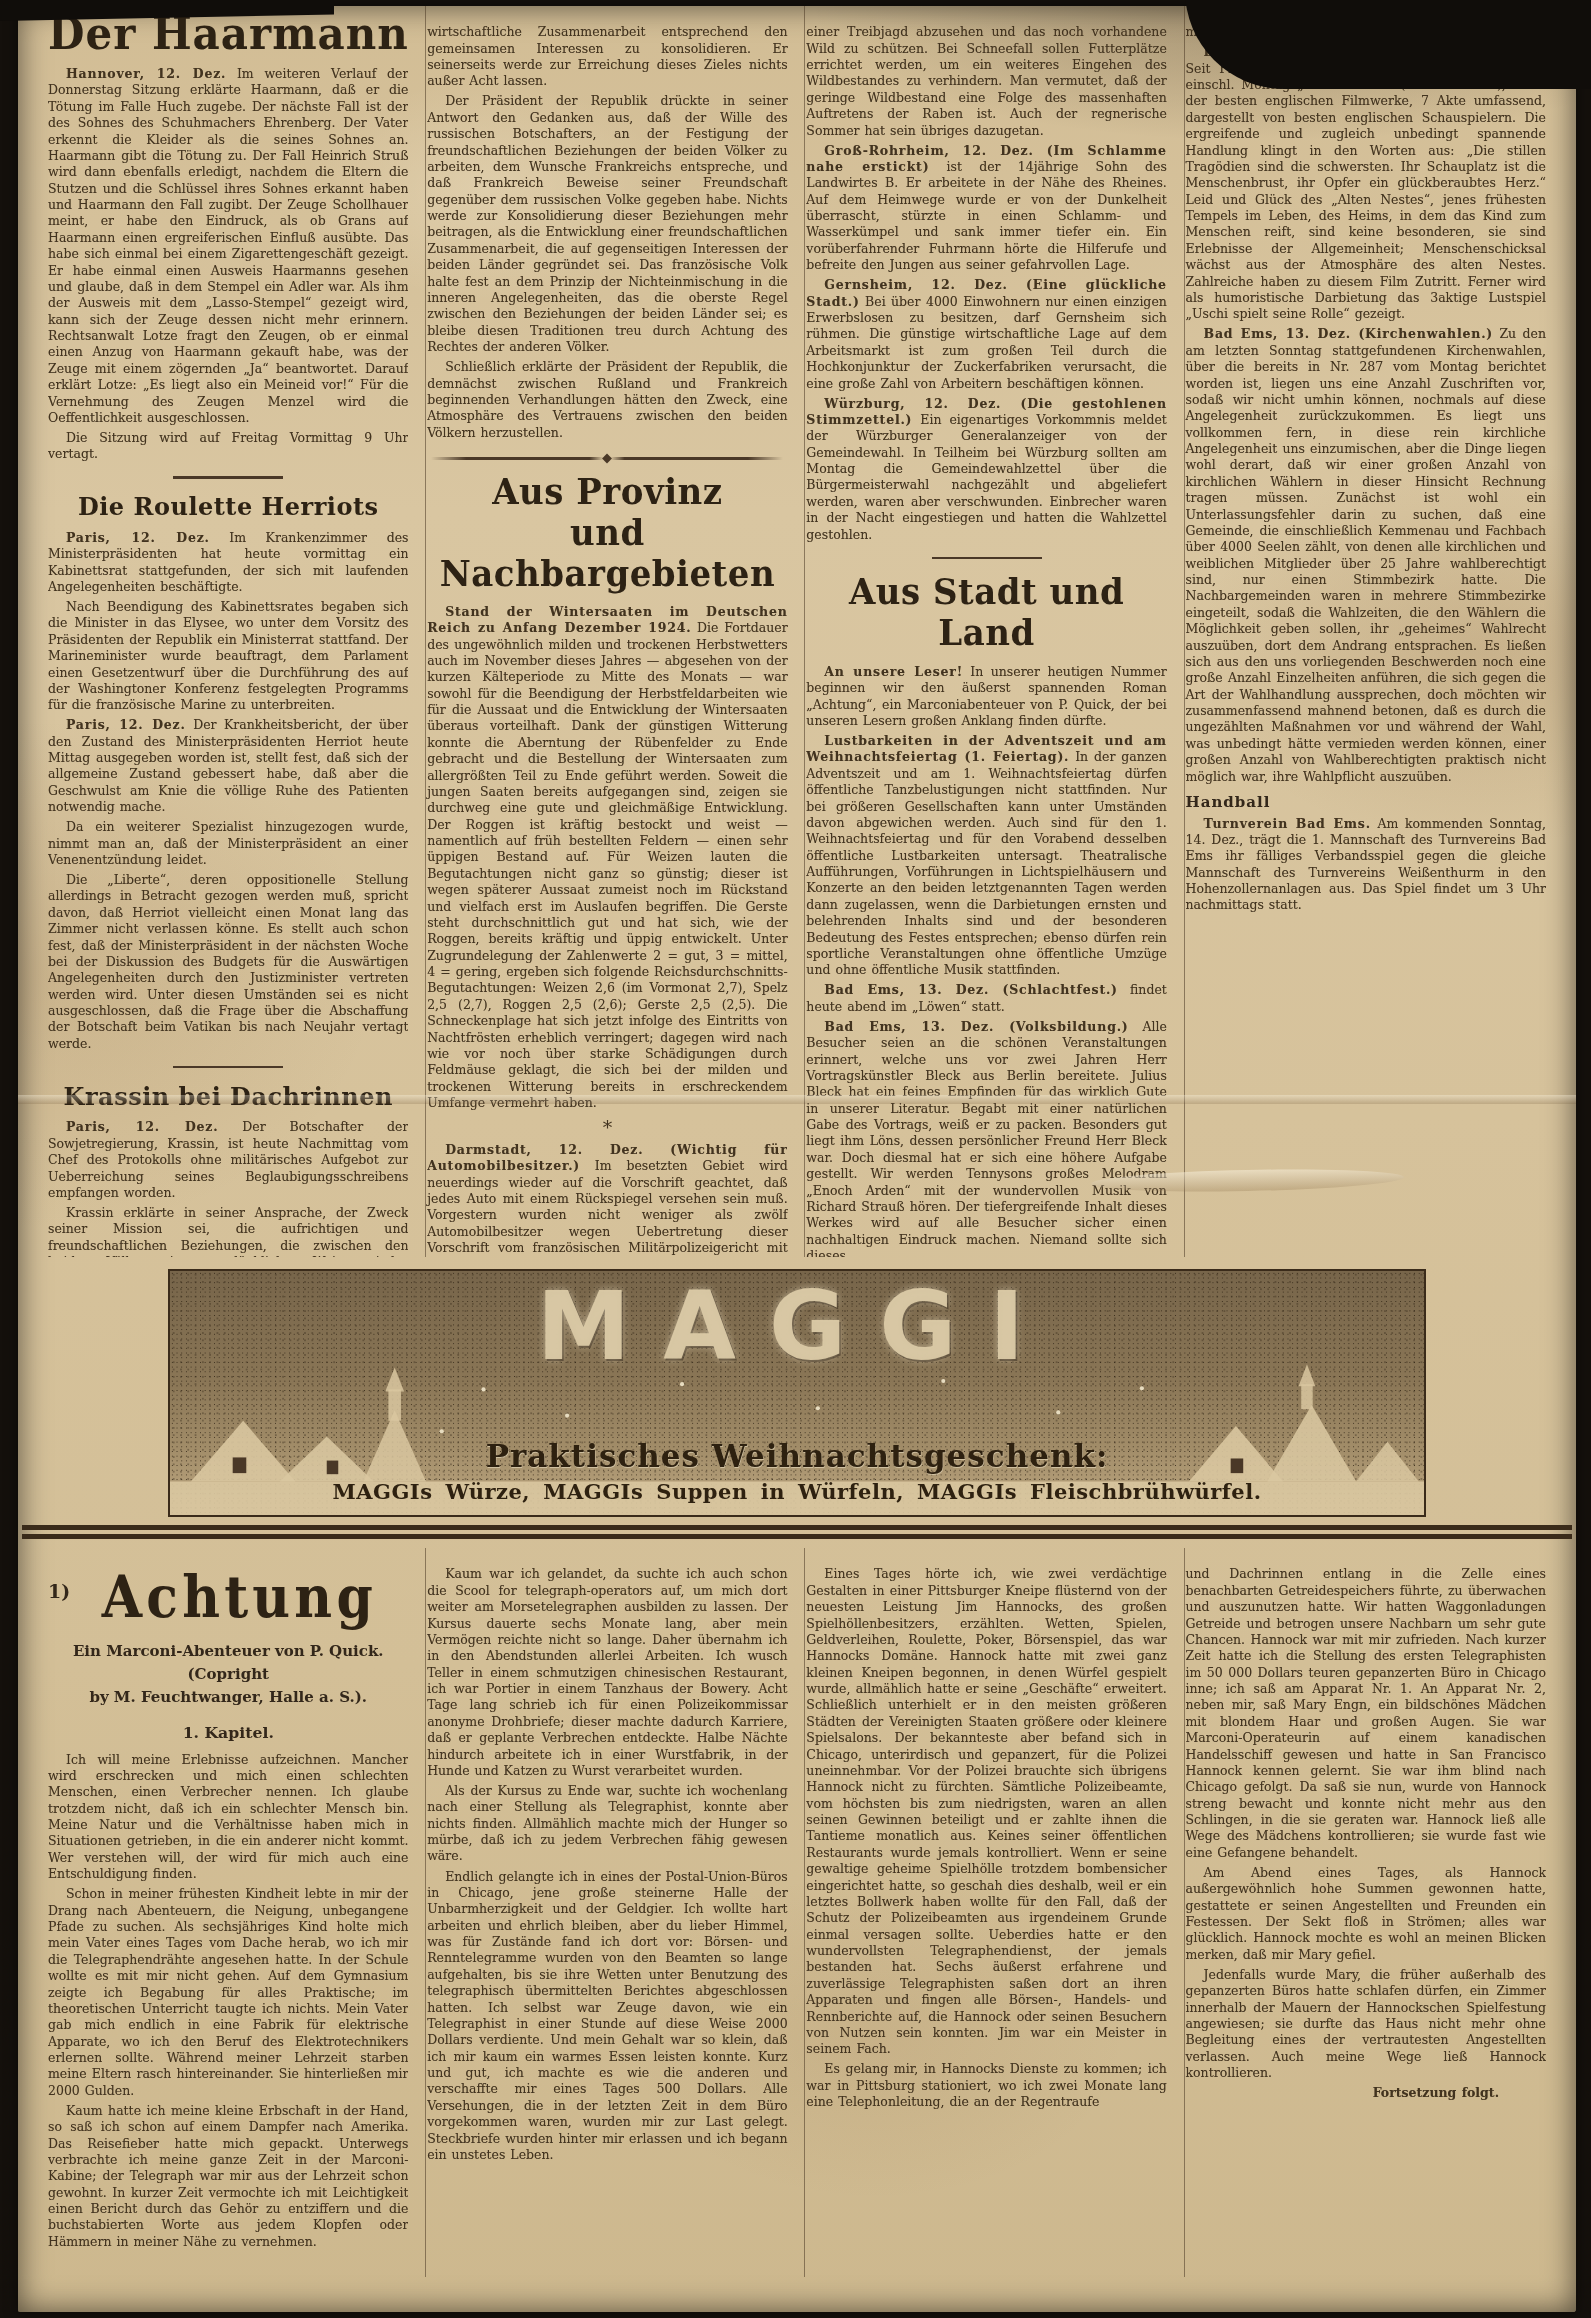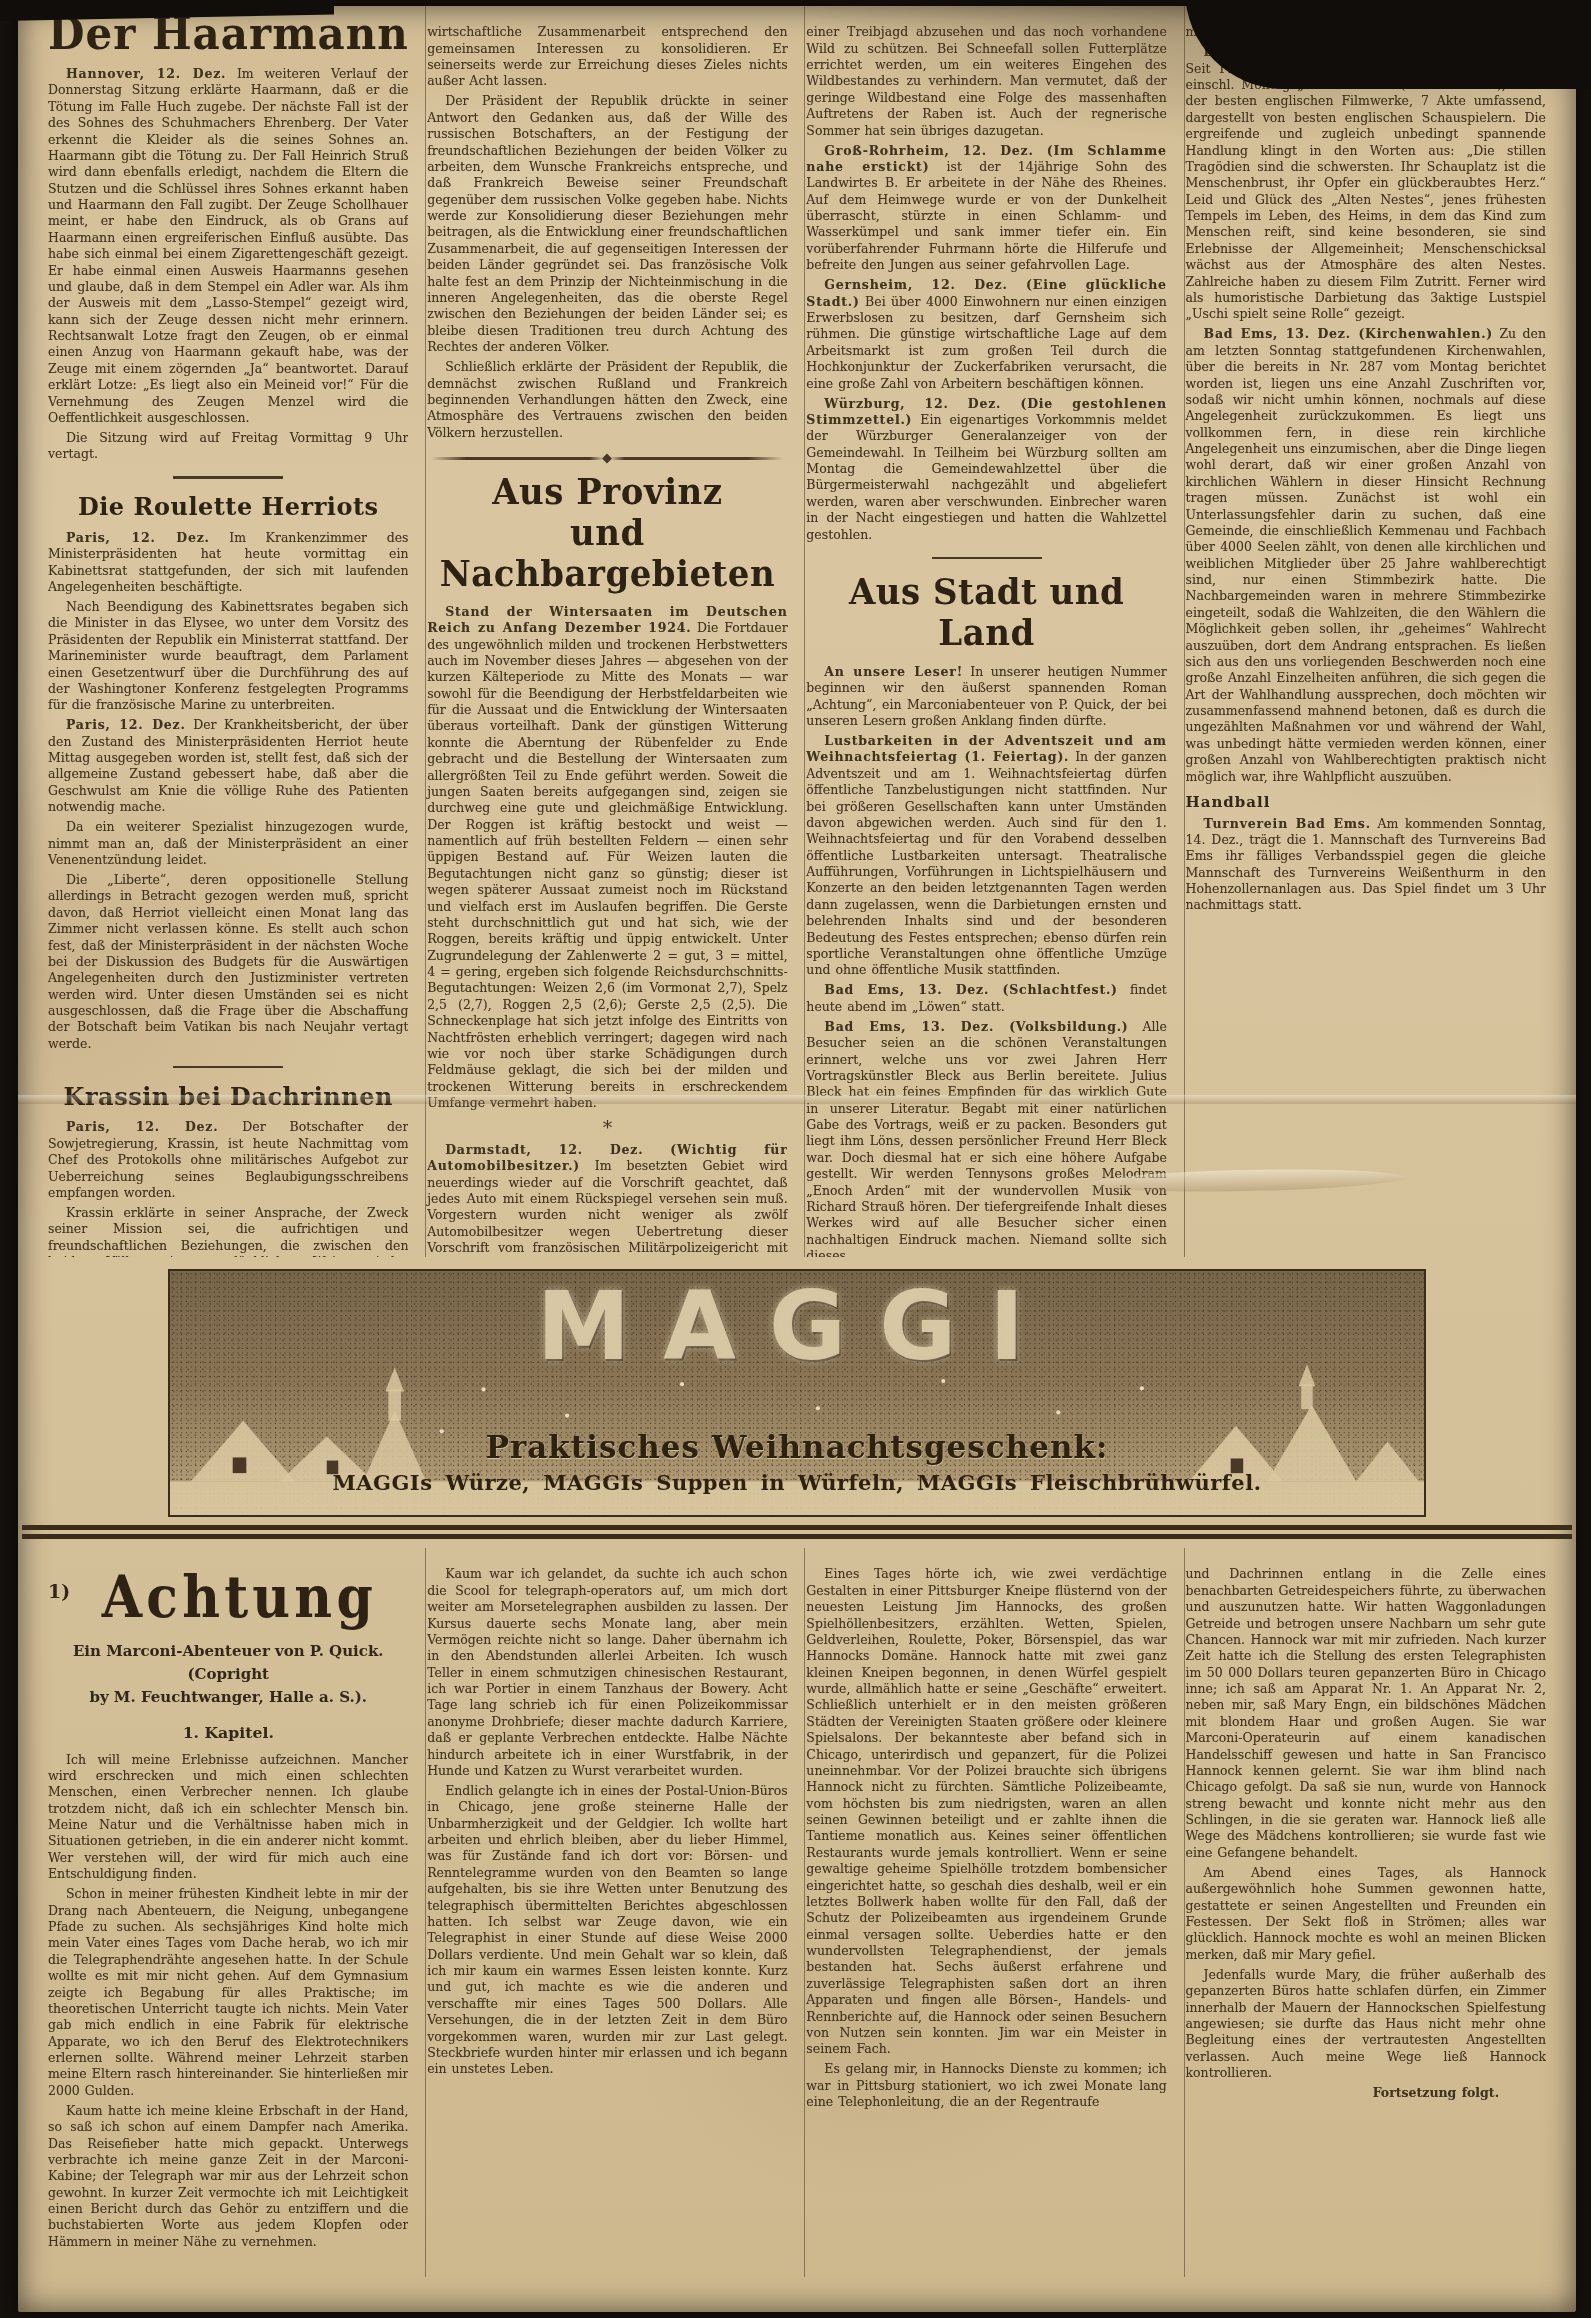--- a/index.html
+++ b/index.html
@@ -54,21 +54,21 @@
     background-image:
       radial-gradient(rgba(46,34,19,0.85) 0.5px, transparent 0.8px),
       radial-gradient(rgba(46,34,19,0.5) 0.5px, transparent 1px),
       linear-gradient(180deg,#77654a 0%,#8a7656 45%,#a18c68 72%,#bfa983 100%);
     background-size:4.7px 4.7px,7.3px 7.3px,100% 100%;}
   .ad-art{position:absolute;left:0;bottom:0;width:100%;height:157px;}
   .ad-brand{position:absolute;top:1px;left:0;right:0;text-align:center;
     font-family:"DejaVu Sans","Liberation Sans",sans-serif;
     font-size:94px;font-weight:700;letter-spacing:33px;color:rgba(219,202,167,0.95);
     text-shadow:0 0 8.4px rgba(255,244,214,0.45), 1.6px 1.6px 0 rgba(40,28,14,0.55);}
-  .ad-band{position:absolute;left:0;right:0;bottom:20px;text-align:center;color:#2e2110;}
+  .ad-band{position:absolute;left:0;right:0;bottom:11px;text-align:center;color:#2e2110;}
   .ad-headline{font-size:31px;font-weight:700;letter-spacing:1px;text-shadow:0.5px 0.5px 0 rgba(233,221,194,0.6);}
   .ad-products{font-size:21px;font-weight:700;margin-top:5.2px;word-spacing:5.2px;letter-spacing:0.5px;}
 
   .double-rule{height:19px;margin:8.4px 4.2px 0;
     background:linear-gradient(180deg,#3a2b1a 0 5.2px,transparent 5.2px 9.4px,#3a2b1a 9.4px 13.6px,transparent 13.6px);}
 
   .serial-header{text-align:center;}
   .footnote{float:left;font-size:19px;font-weight:700;color:#33271a;margin-top:13.6px;}
   .serial-headline{font-size:52px;font-weight:700;color:#2d2214;margin:0 0 12.5px;letter-spacing:4.2px;transform:scaleY(1.1);}
   .byline{font-size:15px;font-weight:700;color:#33271a;line-height:1.55;margin:0 0 13.6px;white-space:pre-line;}
@@ -171,20 +171,21 @@
         <div class="byline">Ein Marconi-Abenteuer von P. Quick. (Copright
 by M. Feuchtwanger, Halle a. S.).</div>
         <div class="chapter">1. Kapitel.</div>
       </div>
     <p class="article"><span>Ich will meine Erlebnisse aufzeichnen. Mancher wird erschrecken und mich einen schlechten Menschen, einen Verbrecher nennen. Ich glaube trotzdem nicht, daß ich ein schlechter Mensch bin. Meine Natur und die Verhältnisse haben mich in Situationen getrieben, in die ein anderer nicht kommt. Wer verstehen will, der wird für mich auch eine Entschuldigung finden.</span></p>
         <p class="article"><span>Schon in meiner frühesten Kindheit lebte in mir der Drang nach Abenteuern, die Neigung, unbegangene Pfade zu suchen. Als sechsjähriges Kind holte mich mein Vater eines Tages vom Dache herab, wo ich mir die Telegraphendrähte angesehen hatte. In der Schule wollte es mit mir nicht gehen. Auf dem Gymnasium zeigte ich Begabung für alles Praktische; im theoretischen Unterricht taugte ich nichts. Mein Vater gab mich endlich in eine Fabrik für elektrische Apparate, wo ich den Beruf des Elektrotechnikers erlernen sollte. Während meiner Lehrzeit starben meine Eltern rasch hintereinander. Sie hinterließen mir 2000 Gulden.</span></p>
         <p class="article"><span>Kaum hatte ich meine kleine Erbschaft in der Hand, so saß ich schon auf einem Dampfer nach Amerika. Das Reisefieber hatte mich gepackt. Unterwegs verbrachte ich meine ganze Zeit in der Marconi-Kabine; der Telegraph war mir aus der Lehrzeit schon gewohnt. In kurzer Zeit vermochte ich mit Leichtigkeit einen Bericht durch das Gehör zu entziffern und die buchstabierten Worte aus jedem Klopfen oder Hämmern in meiner Nähe zu vernehmen.</span></p>
       </div>
     <div class="col">
         <p class="article"><span>Kaum war ich gelandet, da suchte ich auch schon die Scool for telegraph-operators auf, um mich dort weiter am Morsetelegraphen ausbilden zu lassen. Der Kursus dauerte sechs Monate lang, aber mein Vermögen reichte nicht so lange. Daher übernahm ich in den Abendstunden allerlei Arbeiten. Ich wusch Teller in einem schmutzigen chinesischen Restaurant, ich war Portier in einem Tanzhaus der Bowery. Acht Tage lang schrieb ich für einen Polizeikommissar anonyme Drohbriefe; dieser machte dadurch Karriere, daß er geplante Verbrechen entdeckte. Halbe Nächte hindurch arbeitete ich in einer Wurstfabrik, in der Hunde und Katzen zu Wurst verarbeitet wurden.</span></p>
+        <p class="article"><span>Als der Kursus zu Ende war, suchte ich wochenlang nach einer Stellung als Telegraphist, konnte aber nichts finden. Allmählich machte mich der Hunger so mürbe, daß ich zu jedem Verbrechen fähig gewesen wäre.</span></p>
         <p class="article"><span>Endlich gelangte ich in eines der Postal-Union-Büros in Chicago, jene große steinerne Halle der Unbarmherzigkeit und der Geldgier. Ich wollte hart arbeiten und ehrlich bleiben, aber du lieber Himmel, was für Zustände fand ich dort vor: Börsen- und Renntelegramme wurden von den Beamten so lange aufgehalten, bis sie ihre Wetten unter Benutzung des telegraphisch übermittelten Berichtes abgeschlossen hatten. Ich selbst war Zeuge davon, wie ein Telegraphist in einer Stunde auf diese Weise 2000 Dollars verdiente. Und mein Gehalt war so klein, daß ich mir kaum ein warmes Essen leisten konnte. Kurz und gut, ich machte es wie die anderen und verschaffte mir eines Tages 500 Dollars. Alle Versehungen, die in der letzten Zeit in dem Büro vorgekommen waren, wurden mir zur Last gelegt. Steckbriefe wurden hinter mir erlassen und ich begann ein unstetes Leben.</span></p>
       </div>
     <div class="col">
         <p class="article"><span>Eines Tages hörte ich, wie zwei verdächtige Gestalten in einer Pittsburger Kneipe flüsternd von der neuesten Leistung Jim Hannocks, des großen Spielhöllenbesitzers, erzählten. Wetten, Spielen, Geldverleihen, Roulette, Poker, Börsenspiel, das war Hannocks Domäne. Hannock hatte mit zwei ganz kleinen Kneipen begonnen, in denen Würfel gespielt wurde, allmählich hatte er seine „Geschäfte“ erweitert. Schließlich unterhielt er in den meisten größeren Städten der Vereinigten Staaten größere oder kleinere Spielsalons. Der bekannteste aber befand sich in Chicago, unterirdisch und gepanzert, für die Polizei uneinnehmbar. Vor der Polizei brauchte sich übrigens Hannock nicht zu fürchten. Sämtliche Polizeibeamte, vom höchsten bis zum niedrigsten, waren an allen seinen Gewinnen beteiligt und er zahlte ihnen die Tantieme monatlich aus. Keines seiner öffentlichen Restaurants wurde jemals kontrolliert. Wenn er seine gewaltige geheime Spielhölle trotzdem bombensicher eingerichtet hatte, so geschah dies deshalb, weil er ein letztes Bollwerk haben wollte für den Fall, daß der Schutz der Polizeibeamten aus irgendeinem Grunde einmal versagen sollte. Ueberdies hatte er den wundervollsten Telegraphendienst, der jemals bestanden hat. Sechs äußerst erfahrene und zuverlässige Telegraphisten saßen dort an ihren Apparaten und fingen alle Börsen-, Handels- und Rennberichte auf, die Hannock oder seinen Besuchern von Nutzen sein konnten. Jim war ein Meister in seinem Fach.</span></p>
         <p class="article"><span>Es gelang mir, in Hannocks Dienste zu kommen; ich war in Pittsburg stationiert, wo ich zwei Monate lang eine Telephonleitung, die an der Regentraufe</span></p>
       </div>
     <div class="col">
         <p class="article cont"><span>und Dachrinnen entlang in die Zelle eines benachbarten Getreidespeichers führte, zu überwachen und auszunutzen hatte. Wir hatten Waggonladungen Getreide und betrogen unsere Nachbarn um sehr gute Chancen. Hannock war mit mir zufrieden. Nach kurzer Zeit hatte ich die Stellung des ersten Telegraphisten im 50 000 Dollars teuren gepanzerten Büro in Chicago inne; ich saß am Apparat Nr. 1. An Apparat Nr. 2, neben mir, saß Mary Engn, ein bildschönes Mädchen mit blondem Haar und großen Augen. Sie war Marconi-Operateurin auf einem kanadischen Handelsschiff gewesen und hatte in San Francisco Hannock kennen gelernt. Sie war ihm blind nach Chicago gefolgt. Da saß sie nun, wurde von Hannock streng bewacht und konnte nicht mehr aus den Schlingen, in die sie geraten war. Hannock ließ alle Wege des Mädchens kontrollieren; sie wurde fast wie eine Gefangene behandelt.</span></p>
         <p class="article"><span>Am Abend eines Tages, als Hannock außergewöhnlich hohe Summen gewonnen hatte, gestattete er seinen Angestellten und Freunden ein Festessen. Der Sekt floß in Strömen; alles war glücklich. Hannock mochte es wohl an meinen Blicken merken, daß mir Mary gefiel.</span></p>
         <p class="article"><span>Jedenfalls wurde Mary, die früher außerhalb des gepanzerten Büros hatte schlafen dürfen, ein Zimmer innerhalb der Mauern der Hannockschen Spielfestung angewiesen; sie durfte das Haus nicht mehr ohne Begleitung eines der vertrautesten Angestellten verlassen. Auch meine Wege ließ Hannock kontrollieren.</span></p>

